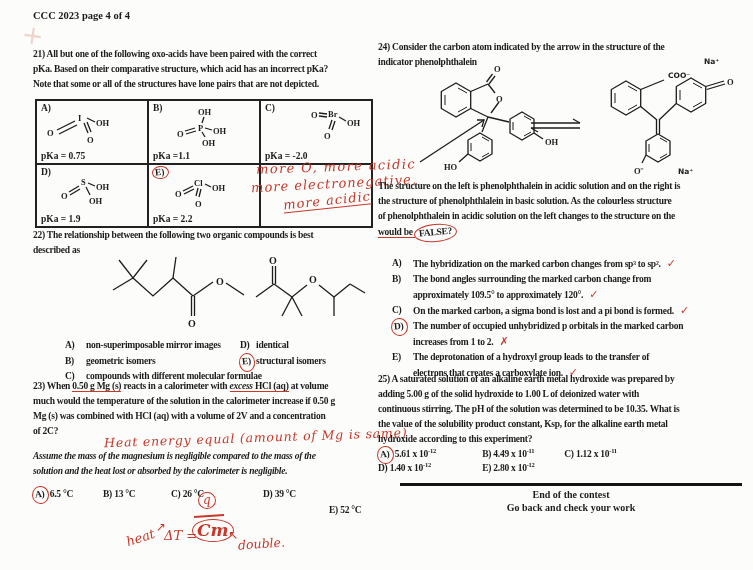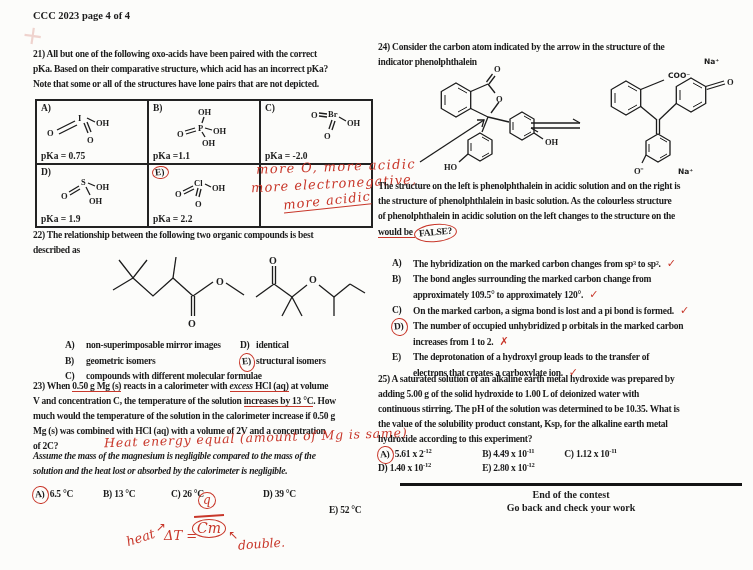--- a/index.html
+++ b/index.html
@@ -190,21 +190,20 @@
         <span>identical</span>
       </div>
     <div class="opt-row">
         <span class="optlbl" style="width:16px"><span class="circ">E)</span></span>
         <span>structural isomers</span>
       </div>
   </div>
 
   <div class="abs print" style="left:33px; top:379px;">
     <div><span>23)  When </span><span class="ured">0.50 g Mg (s)</span><span> reacts in a calorimeter with </span><span class="ured"><span class="ital">excess</span><span> HCl (aq)</span></span><span> at volume</span></div>
-    <div><span>V and concentration C, the temperature of the solution </span><span class="ured">increases by 13 °C</span><span>. How</span></div>
     <div>much would the temperature of the solution in the calorimeter increase if 0.50 g</div>
     <div>Mg (s) was combined with HCl (aq) with a volume of 2V and a concentration</div>
     <div>of 2C?</div>
   </div>
 
   <div class="abs hw" style="left:104px; top:430px; font-size:12.5px; letter-spacing:0.8px; transform:rotate(-2deg);">Heat energy equal (amount of Mg is same)</div>
 
   <div class="abs print ital" style="left:33px; top:449px;">
     <div>Assume the mass of the magnesium is negligible compared to the mass of the</div>
     <div>solution and the heat lost or absorbed by the calorimeter is negligible.</div>
@@ -217,21 +216,21 @@
     <div style="width:66px;margin-left:22px;"><span>D)</span> <span>39 °C</span></div>
     <div style="width:66px;margin-top:16px;"><span>E)</span> <span>52 °C</span></div>
   </div>
 
   <div class="abs" style="left:126px; top:496px; width:170px; height:70px;">
     <span class="abs hw" style="left:0px; top:34px; font-size:13px; transform:rotate(-18deg);">heat</span>
     <span class="abs hw" style="left:30px; top:24px; font-size:12px; font-family:'DejaVu Sans',sans-serif; font-style:normal;">↗</span>
     <span class="abs hw" style="left:38px; top:8px; font-size:13px;margin-top:24px;">ΔT =</span>
     <span class="abs hw hwcirc" style="left:72px; top:-4px; font-size:12px;">q</span>
     <span class="abs frac-bar" style="left:68px; top:19px;"></span>
-    <span class="abs hw hwcirc" style="left:66px; top:23px; font-size:14px;">Cm</span>
+    <span class="abs hw hwcirc" style="left:66px; top:23px; font-size:17px;font-weight:bold;">Cm</span>
     <span class="abs hw" style="left:102px; top:32px; font-size:12px; font-family:'DejaVu Sans',sans-serif; font-style:normal;">↖</span>
     <span class="abs hw" style="left:112px; top:40px; font-size:12.5px; transform:rotate(-4deg);">double.</span>
   </div>
 
   <div class="abs print" style="left:378px; top:40px;">
     <div>24) Consider the carbon atom indicated by the arrow in the structure of the</div>
     <div>indicator phenolphthalein</div>
   </div>
 
   <svg class="abs" style="left:418px; top:62px;" width="158" height="122" viewBox="0 0 158 122">
@@ -341,21 +340,21 @@
 
   <div class="abs print" style="left:378px; top:372px;">
     <div>25) A saturated solution of an alkaline earth metal hydroxide was prepared by</div>
     <div>adding 5.00 g of the solid hydroxide to 1.00 L of deionized water with</div>
     <div>continuous stirring. The pH of the solution was determined to be 10.35. What is</div>
     <div>the value of the solubility product constant, Ksp, for the alkaline earth metal</div>
     <div>hydroxide according to this experiment?</div>
   </div>
 
   <div class="abs print" style="left:378px; top:443px;">
-    <span style="display:inline-block; width:102px;"><span class="circ">A)</span> <span>5.61 x 2</span><sup style="font-size:6.5px;">-12</sup></span>
+    <span style="display:inline-block; width:102px;"><span class="circ">A)</span> <span>5.61 x 10</span><sup style="font-size:6.5px;">-12</sup></span>
     <span style="display:inline-block; width:80px;"><span>B)</span> <span>4.49 x 10</span><sup style="font-size:6.5px;">-11</sup></span>
     <span style="display:inline-block;"><span>C)</span> <span>1.12 x 10</span><sup style="font-size:6.5px;">-11</sup></span>
   </div>
   <div class="abs print" style="left:378px; top:457px;">
     <span style="display:inline-block; width:102px;"><span>D)</span> <span>1.40 x 10</span><sup style="font-size:6.5px;">-12</sup></span>
     <span style="display:inline-block;"><span>E)</span> <span>2.80 x 10</span><sup style="font-size:6.5px;">-12</sup></span>
   </div>
 
   <div class="abs divider" style="left:400px; top:483px; width:342px;"></div>
   <div class="abs footer-text" style="left:400px; top:489px; width:342px;">

